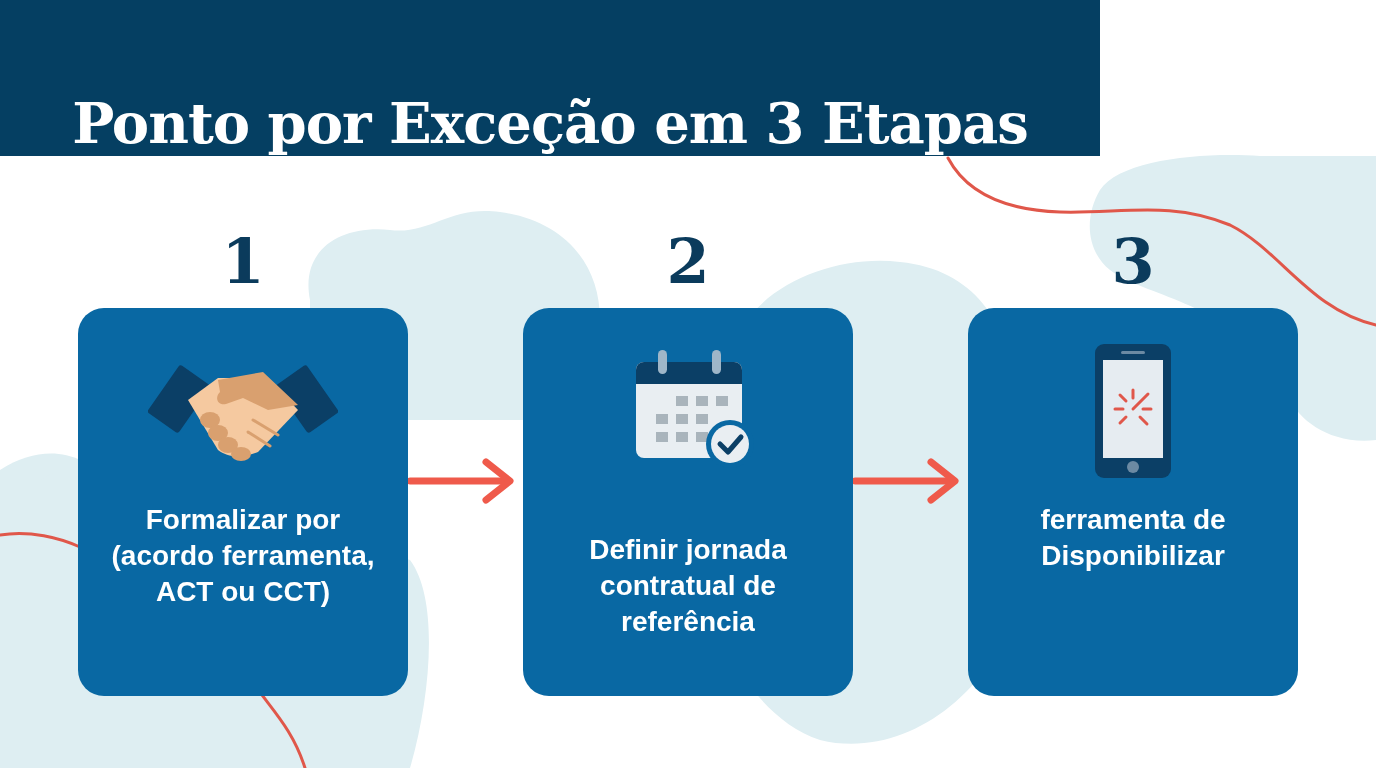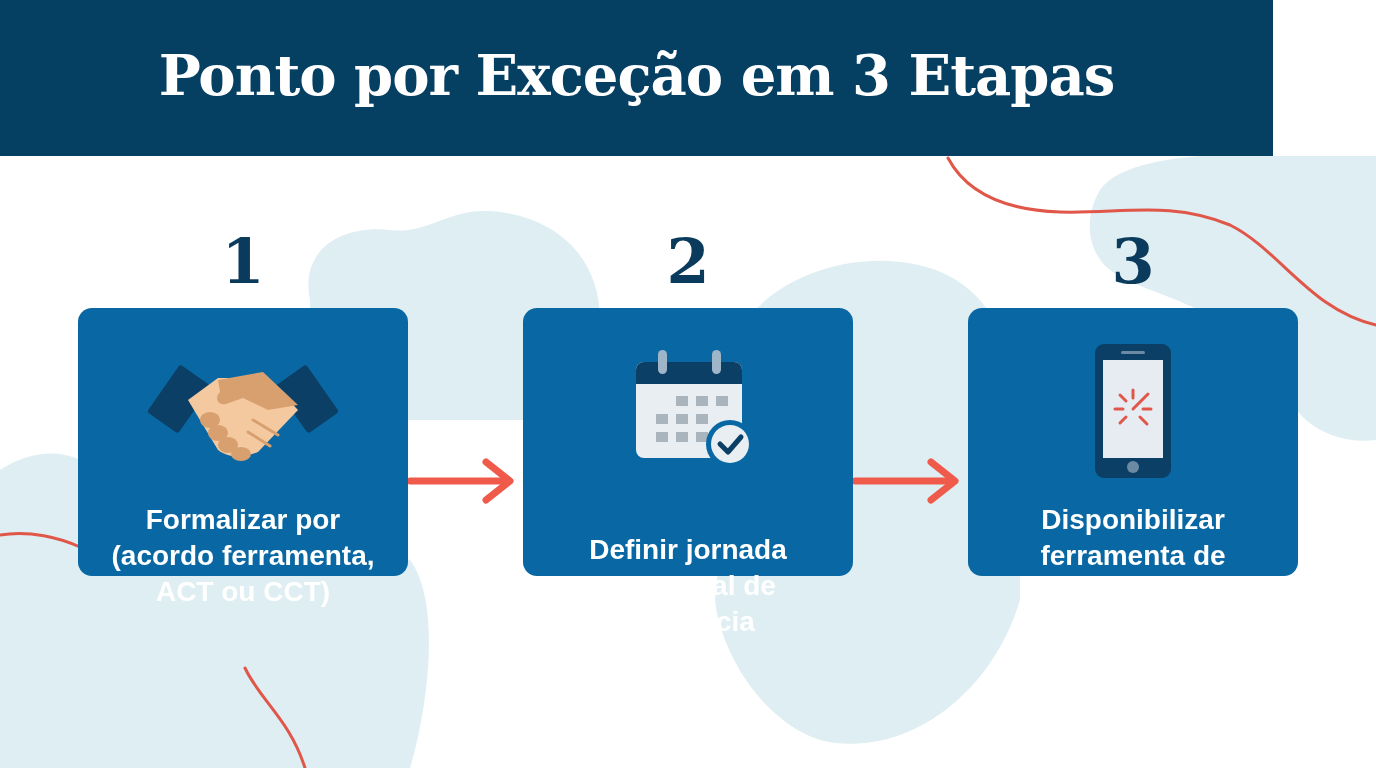--- a/index.html
+++ b/index.html
@@ -1,21 +1,21 @@
 <!DOCTYPE html>
 <html><head>
 <meta charset="utf-8">
 <style>
   html, body { margin:0; padding:0; }
   body { width:1376px; height:768px; position:relative; overflow:hidden; background:#ffffff; font-family:"Liberation Sans", sans-serif; }
-  .header { position:absolute; left:0; top:0; width:1273px; height:156px; background:#053f62; display:flex; align-items:center; justify-content:center; }
+  .header { position:absolute; left:0; top:0; width:1100px; height:156px; background:#053f62; display:flex; align-items:flex-end; justify-content:center; }
   .title { color:#ffffff; font-family:"DejaVu Serif", serif; font-weight:bold; font-size:56px; letter-spacing:-1px; margin-top:-6px; }
   .bg { position:absolute; left:0; top:0; width:1376px; height:768px; }
   .step-number { position:absolute; top:226px; width:330px; text-align:center; font-family:"DejaVu Serif", serif; font-weight:bold; font-size:62px; color:#0b3b5c; line-height:72px; }
-  .card { position:absolute; top:308px; width:330px; height:268px; background:#0968a3; border-radius:14px; box-sizing:border-box; }
+  .card { position:absolute; top:308px; width:330px; height:388px; background:#0968a3; border-radius:26px; box-sizing:border-box; }
   .card-icon { position:absolute; left:0; top:32px; width:330px; height:140px; display:flex; justify-content:center; }
   .card-text { position:absolute; left:10px; width:310px; text-align:center; color:#ffffff; font-weight:bold; font-size:28px; line-height:36px; }
   .arrow { position:absolute; top:458px; width:110px; height:46px; }
 </style>
 </head>
 <body>
 
 <svg class="bg" viewBox="0 0 1376 768" xmlns="http://www.w3.org/2000/svg">
   <g fill="#deeef2">
     <path d="M310,300 C300,250 340,225 390,230 C430,235 450,205 500,212 C560,220 600,260 600,320 L600,420 L310,420 Z"></path>
@@ -120,16 +120,16 @@
         <line x1="22" y1="65" x2="30" y2="65"></line>
         <line x1="50" y1="65" x2="58" y2="65"></line>
         <line x1="27" y1="51" x2="33" y2="57"></line>
         <line x1="27" y1="79" x2="33" y2="73"></line>
         <line x1="47" y1="73" x2="54" y2="80"></line>
         <line x1="40" y1="65" x2="55" y2="50"></line>
       </g>
     </svg>
   </div>
   <div class="card-text" style="top:194px;">
+    <div>ferramenta de</div>
     <div>Disponibilizar</div>
-    <div>ferramenta de</div>
   </div>
 </div>
 
 </body></html>

